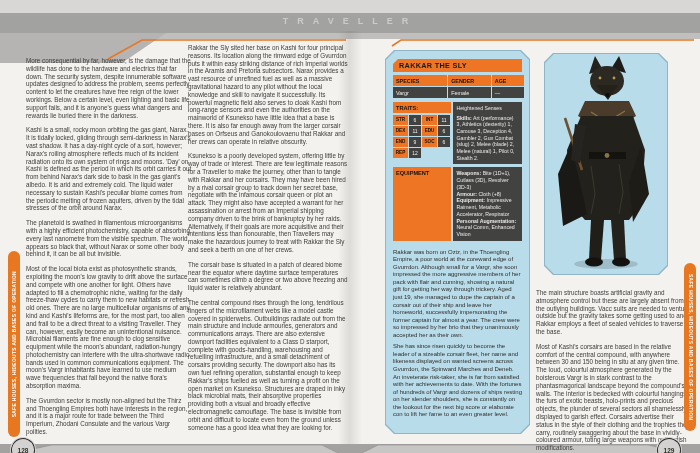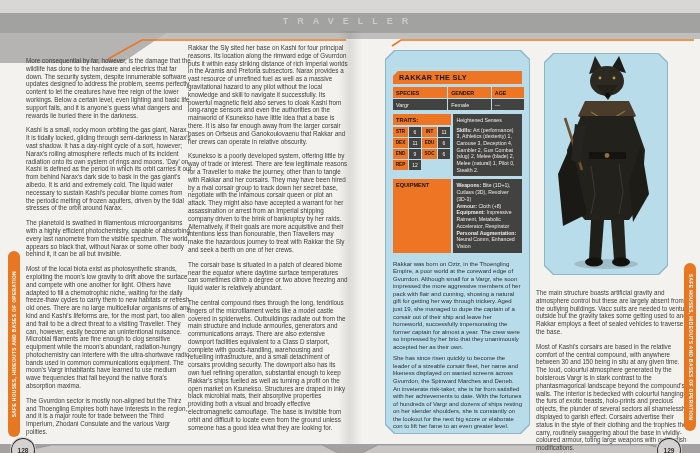--- a/index.html
+++ b/index.html
@@ -27,21 +27,21 @@
   .col-mid{left:188px;top:31px;width:160px;}
   .col-right{left:536px;top:276px;width:154px;}
   .section-heading{font-size:10px;font-weight:800;color:#1e1d1b;letter-spacing:-0.2px;
     margin:4px 0 5px 0;line-height:1.05;}
   
   .chamfer{clip-path:polygon(9px 0,calc(100% - 9px) 0,100% 9px,100% calc(100% - 9px),
     calc(100% - 9px) 100%,9px 100%,0 calc(100% - 9px),0 9px);}
   .statcard-outer{position:absolute;left:385px;top:37px;width:145px;height:384px;
     background:#8fb6c6;z-index:4;}
   .statcard{position:absolute;left:1px;top:1px;width:143px;height:382px;
-    background:#b9dcea;box-sizing:border-box;padding:20px 7px;}
+    background:#b9dcea;box-sizing:border-box;padding:8px 7px;}
   .sc-title{height:13px;line-height:13px;background:#ed7524;color:#1b1a18;
     font-size:7.3px;font-weight:bold;letter-spacing:0.3px;padding-left:6px;
     clip-path:polygon(5px 0,100% 0,100% 100%,0 100%,0 5px);margin-bottom:3px;}
   .sc-grid3{display:grid;grid-template-columns:42% 33% 25%;gap:1px;margin-bottom:4px;}
   .cell-o{background:#ed7524;color:#171310;font-size:5.4px;font-weight:bold;padding:2.5px 3px;}
   .cell-d{background:#424241;color:#f0efec;font-size:5.4px;padding:2.5px 3px;}
   .sc-main{display:grid;grid-template-columns:58px 1fr;gap:2px;margin-bottom:3px;}
   .traits-label{background:#ed7524;color:#171310;font-size:5.6px;font-weight:bold;
     padding:2.5px 3px;margin-bottom:2px;}
   .stats-grid{display:grid;grid-template-columns:15px 12px 15px 12px;gap:1px;}

